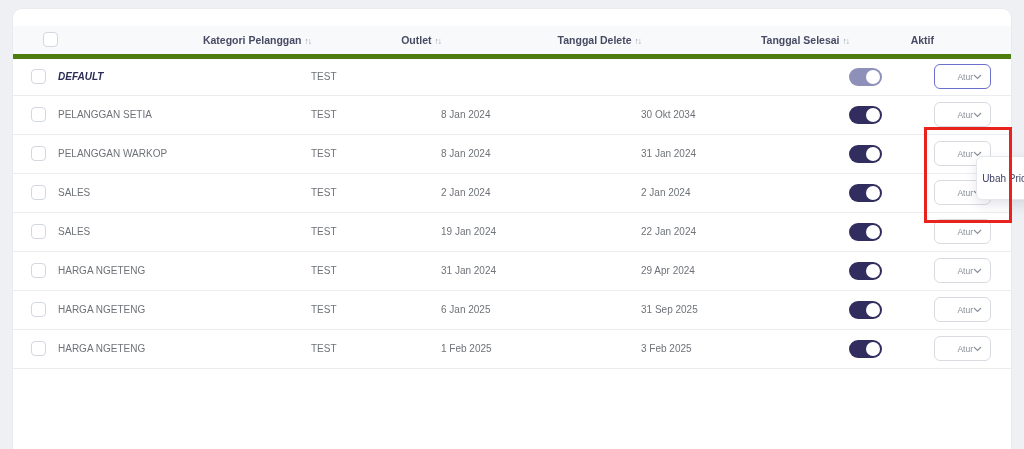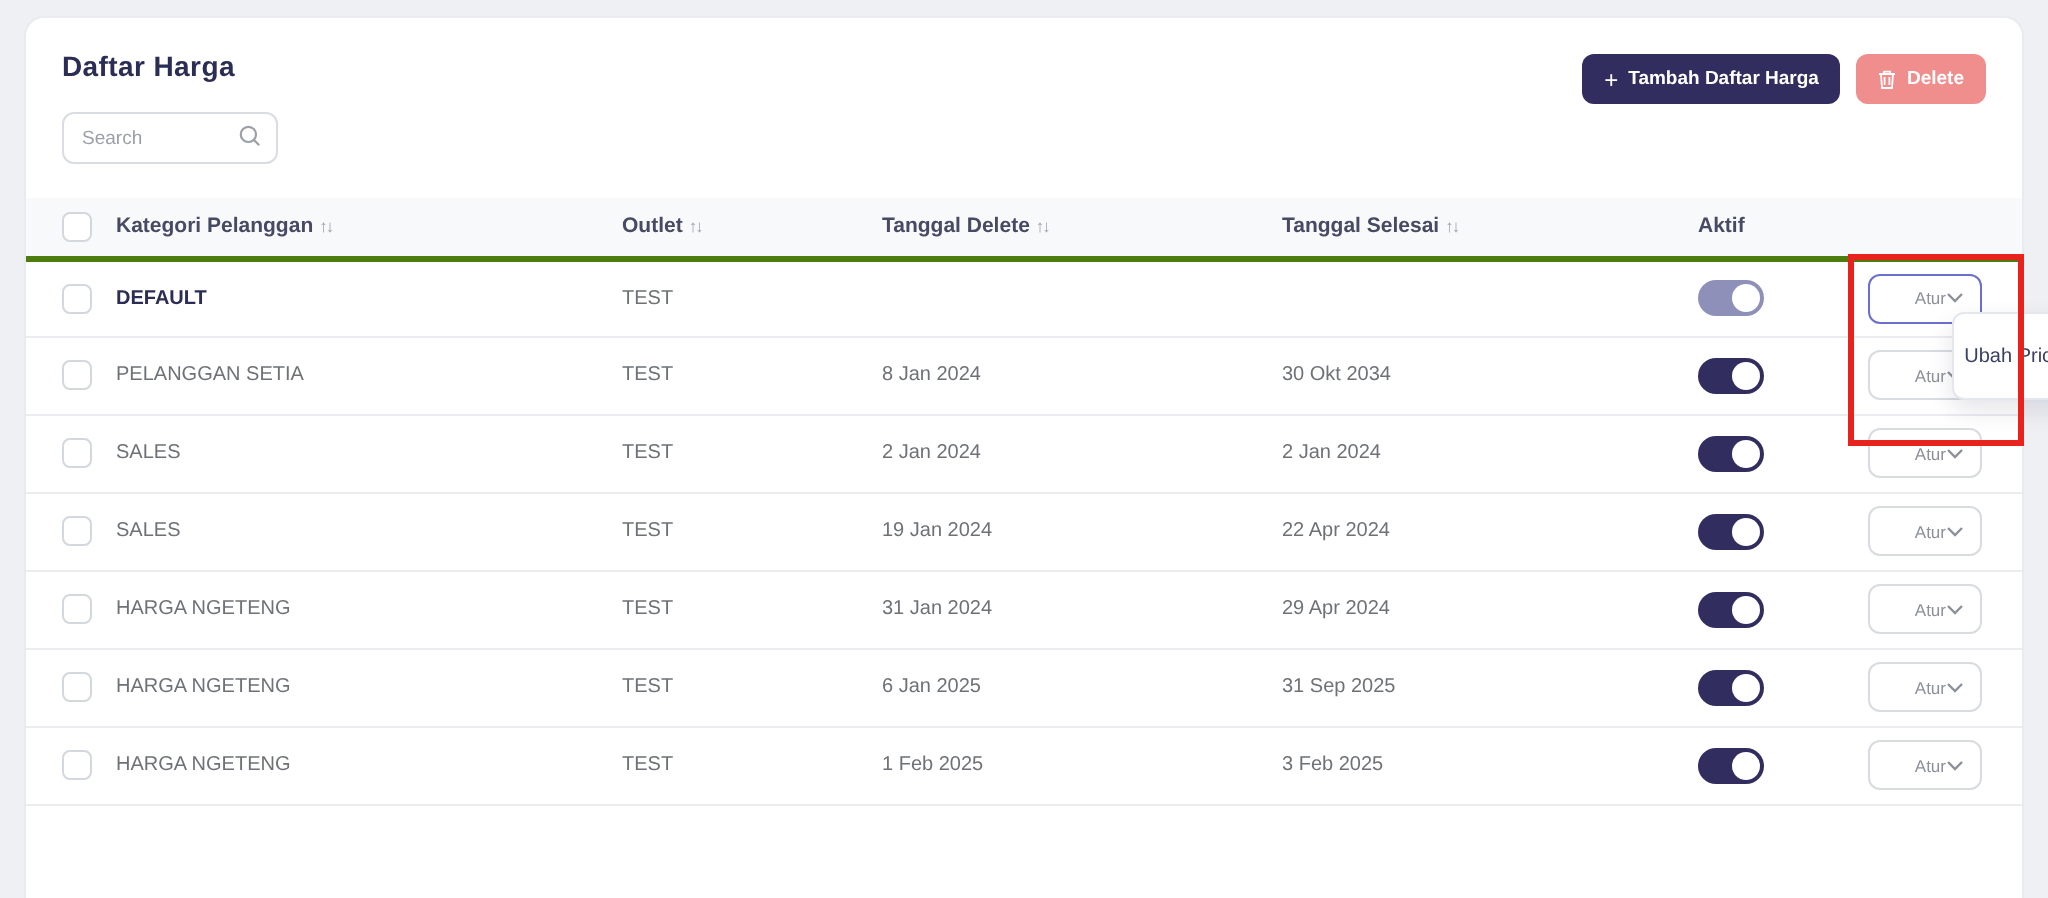--- a/index.html
+++ b/index.html
@@ -27,28 +27,28 @@
   .btn .plus { font-size:12px; font-weight:normal; line-height:1; }
   .btn svg { display:block; }
   .search-wrap { position:relative; margin-top:15px; width:108px; }
   .search-input { width:108px; height:26px; border:1px solid #d9dde3; border-radius:6px;
          padding:0 24px 0 9px; font-size:9.5px; color:#5f6368; outline:none;
          font-family:"Liberation Sans", sans-serif; }
   .search-input::placeholder { color:#9aa0a8; }
   .search-icon { position:absolute; right:8px; top:6px; }
 
   table { width:100%; border-collapse:collapse; margin-top:17px; table-layout:fixed; }
-  thead th { background:#f8f9fb; height:30px; text-align:left; font-size:10.5px;
-             font-weight:bold; color:#474a63; border-bottom:3px solid #4d7c0f; }
+  thead th { background:#f8f9fb; height:30px; text-align:right; font-size:10.5px;
+             font-weight:bold; color:#474a63; border-bottom:5px solid #4d7c0f; }
   .sort-icon { font-size:8.5px; color:#9aa0a8; font-weight:normal; letter-spacing:-1px; margin-left:3px; }
   tbody td { height:39px; border-bottom:1px solid #eaecf0; font-size:10px; color:#6e7277; }
   td.cell-first, th.cell-first { padding-left:18px; }
   .checkbox { display:inline-block; width:15px; height:15px; border:1.5px solid #d3d7de;
               border-radius:4px; background:#fff; vertical-align:middle; cursor:pointer; }
-  tr.highlight .cell-kategori { font-weight:bold; color:#2b2d55; }
+  tr.highlight .cell-kategori { font-weight:bold; color:#2b2d55;font-style:italic; }
 
   .toggle { position:relative; display:inline-block; width:33px; height:18px; border-radius:10px;
             background:#312e5f; vertical-align:middle; cursor:pointer; }
   .toggle .knob { position:absolute; right:2px; top:2px; width:14px; height:14px;
                   border-radius:50%; background:#ffffff; }
   .toggle.muted { background:#8e90ba; }
 
   .atur-btn { display:flex; align-items:center; justify-content:flex-end;
               width:57px; height:25px; background:#fff; border:1px solid #d8dbe0;
               border-radius:6px; padding:0 8px; font-size:8.5px; color:#8b909a; cursor:pointer;
@@ -61,44 +61,20 @@
                    display:flex; align-items:center; justify-content:center; }
   .dropdown-item { font-size:10px; color:#3a3f63; cursor:pointer; white-space:nowrap; }
 
   .annotation-box { position:absolute; left:924px; top:127px; width:88px; height:96px;
                     border:3px solid #e8231d; z-index:10; pointer-events:none; }
 </style>
 </head>
 <body>
 
 <div class="card">
-  <div class="card-top">
-    <div class="page-title">Daftar Harga</div>
-
-    <div class="toolbar">
-      <button class="btn btn-primary">
-        <span class="plus">+</span>
-        <span>Tambah Daftar Harga</span>
-      </button>
-      <button class="btn btn-danger">
-        <svg width="9" height="10" viewBox="0 0 9 10">
-          <path d="M0.5 2 h8 M3 2 V0.8 h3 V2 M1.5 2 l0.5 7 h5 l0.5 -7 M3.3 3.5 v4 M5.7 3.5 v4" stroke="#ffffff" stroke-width="0.9" fill="none"></path>
-        </svg>
-        <span>Delete</span>
-      </button>
-    </div>
-
-    <div class="search-wrap">
-      <input class="search-input" type="text" placeholder="Search" style="">
-      <svg class="search-icon" width="12" height="12" viewBox="0 0 12 12">
-        <circle cx="5.2" cy="5.2" r="3.8" stroke="#9aa0a8" stroke-width="1.1" fill="none"></circle>
-        <line x1="8.1" y1="8.1" x2="10.6" y2="10.6" stroke="#9aa0a8" stroke-width="1.1"></line>
-      </svg>
-    </div>
-  </div>
 
   <table>
     <colgroup>
       <col style="width:45px">
         <col style="width:253px">
         <col style="width:130px">
       <col style="width:200px">
         <col style="width:208px">
         <col style="width:85px">
         <col>
@@ -156,20 +132,38 @@
       <button class="atur-btn">
         <span class="atur-label">Atur</span>
         <svg width="9" height="6" viewBox="0 0 9 6">
           <polyline points="1,1 4.5,4.5 8,1" stroke="#8b909a" stroke-width="1.2" fill="none"></polyline>
         </svg>
       </button>
     </td>
   </tr>
         <tr>
     <td class="cell-first"><span class="checkbox"></span></td>
+    <td class="cell-kategori">PELANGGAN WARKOP</td>
+    <td>TEST</td>
+    <td>8 Jan 2024</td>
+    <td>31 Jan 2024</td>
+    <td>
+      <span class="toggle"><span class="knob"></span></span>
+    </td>
+    <td>
+      <button class="atur-btn">
+        <span class="atur-label">Atur</span>
+        <svg width="9" height="6" viewBox="0 0 9 6">
+          <polyline points="1,1 4.5,4.5 8,1" stroke="#8b909a" stroke-width="1.2" fill="none"></polyline>
+        </svg>
+      </button>
+    </td>
+  </tr>
+        <tr>
+    <td class="cell-first"><span class="checkbox"></span></td>
     <td class="cell-kategori">SALES</td>
     <td>TEST</td>
     <td>2 Jan 2024</td>
     <td>2 Jan 2024</td>
     <td>
       <span class="toggle"><span class="knob"></span></span>
     </td>
     <td>
       <button class="atur-btn">
         <span class="atur-label">Atur</span>
@@ -177,21 +171,21 @@
           <polyline points="1,1 4.5,4.5 8,1" stroke="#8b909a" stroke-width="1.2" fill="none"></polyline>
         </svg>
       </button>
     </td>
   </tr>
         <tr>
     <td class="cell-first"><span class="checkbox"></span></td>
     <td class="cell-kategori">SALES</td>
     <td>TEST</td>
     <td>19 Jan 2024</td>
-    <td>22 Apr 2024</td>
+    <td>22 Jan 2024</td>
     <td>
       <span class="toggle"><span class="knob"></span></span>
     </td>
     <td>
       <button class="atur-btn">
         <span class="atur-label">Atur</span>
         <svg width="9" height="6" viewBox="0 0 9 6">
           <polyline points="1,1 4.5,4.5 8,1" stroke="#8b909a" stroke-width="1.2" fill="none"></polyline>
         </svg>
       </button>

